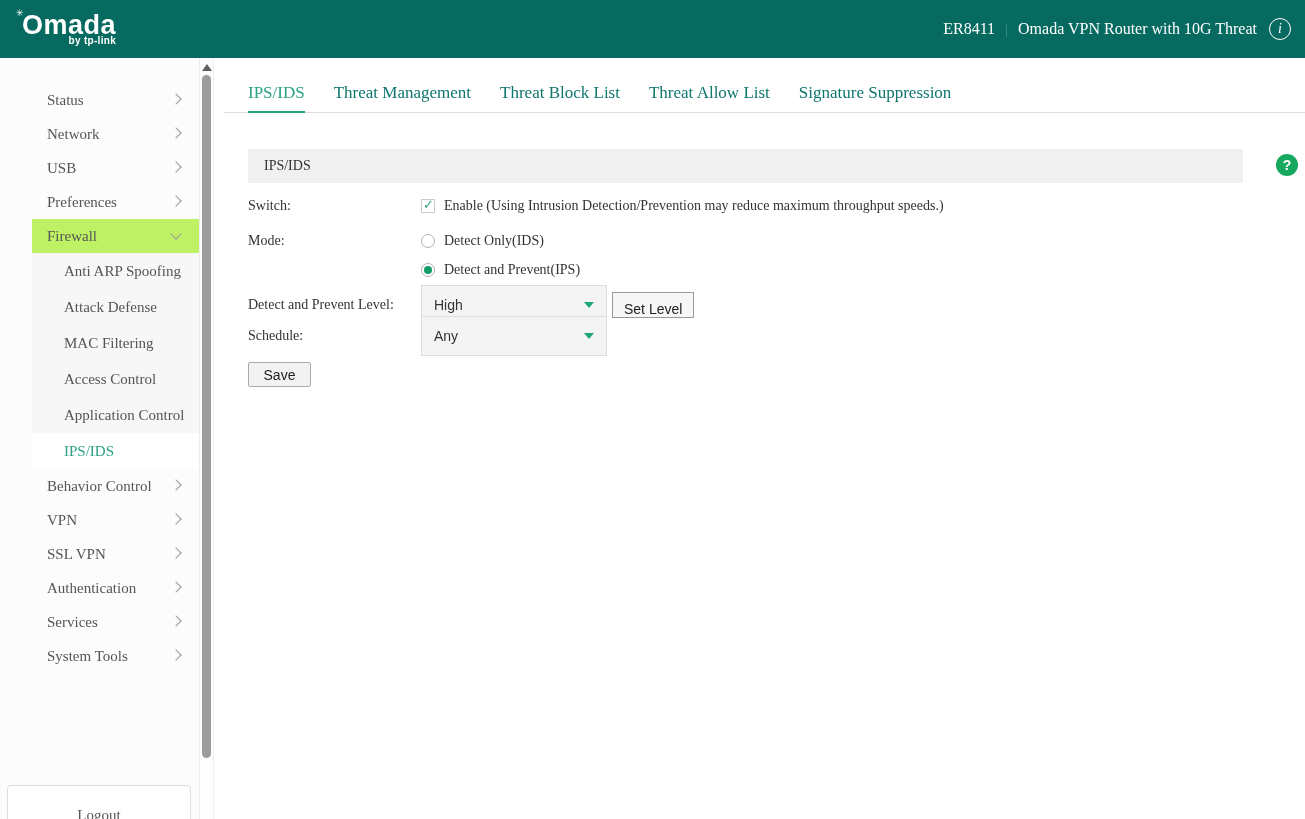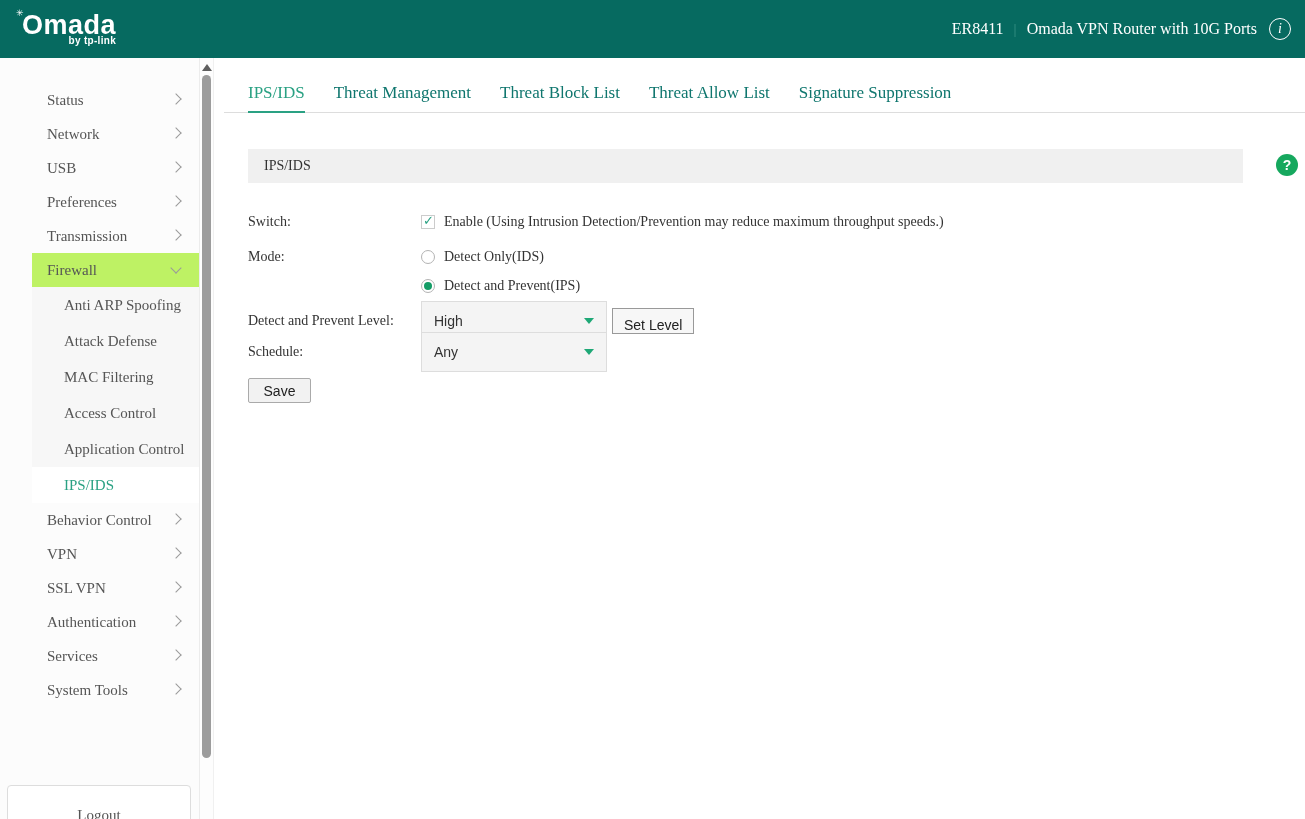--- a/index.html
+++ b/index.html
@@ -55,21 +55,21 @@
 
   .section-bar { margin:36px 0 0 34px; width:995px; height:34px; background:#f0f0f0;
     line-height:34px; padding-left:16px; font-size:14px; color:#333; }
   .help-icon { position:absolute; top:96px; left:1062px; width:22px; height:22px; border-radius:50%;
     background:#16a85e; color:#fff; font-family:"Liberation Sans", sans-serif; font-weight:bold;
     font-size:14px; display:flex; align-items:center; justify-content:center; cursor:pointer; }
 
   .form { margin-left:34px; }
   .frow { display:flex; align-items:center; }
   .flabel { width:173px; font-size:14px; color:#333; flex-shrink:0; }
-  .row-switch { margin-top:28px; height:22px; }
+  .row-switch { margin-top:12px; height:22px; }
   .row-mode1  { margin-top:13px; height:22px; }
   .row-mode2  { margin-top:7px;  height:22px; }
   .row-level  { margin-top:10px; height:27px; }
   .row-sched  { margin-top:4px;  height:27px; }
   .row-save   { margin-top:13px; }
 
   .checkbox { width:14px; height:14px; border:1px solid #ccc; background:#fff; position:relative;
     margin-right:9px; cursor:pointer; flex-shrink:0; }
   .checkbox.checked::after { content:"\2713"; position:absolute; left:1px; top:-3px;
     color:#2aa183; font-size:13px; font-family:"Liberation Sans", sans-serif; }
@@ -96,45 +96,41 @@
 
 <div class="header">
   <div class="logo-wrap">
     <span class="logo-sparkle">✳</span>
     <div class="logo-text">Omada</div>
     <div class="logo-sub">by tp-link</div>
   </div>
   <div class="header-right">
     <span class="header-model">ER8411</span>
     <span class="header-divider">|</span>
-    <span class="header-product">Omada VPN Router with 10G Ports</span>
+    <span class="header-product">Omada VPN Router with 10G Threat</span>
     <span class="info-icon">i</span>
   </div>
 </div>
 
 <div class="sidebar">
   <div class="nav">
     <div class="nav-item">
       <span>Status</span>
       <span class="chev"></span>
     </div>
     <div class="nav-item">
       <span>Network</span>
       <span class="chev"></span>
     </div>
     <div class="nav-item">
       <span>USB</span>
       <span class="chev"></span>
     </div>
     <div class="nav-item">
       <span>Preferences</span>
-      <span class="chev"></span>
-    </div>
-    <div class="nav-item">
-      <span>Transmission</span>
       <span class="chev"></span>
     </div>
     <div class="nav-item expanded">
       <span>Firewall</span>
       <span class="chev down"></span>
     </div>
     <div class="subnav">
       <div class="subnav-item">Anti ARP Spoofing</div>
       <div class="subnav-item">Attack Defense</div>
       <div class="subnav-item">MAC Filtering</div>

